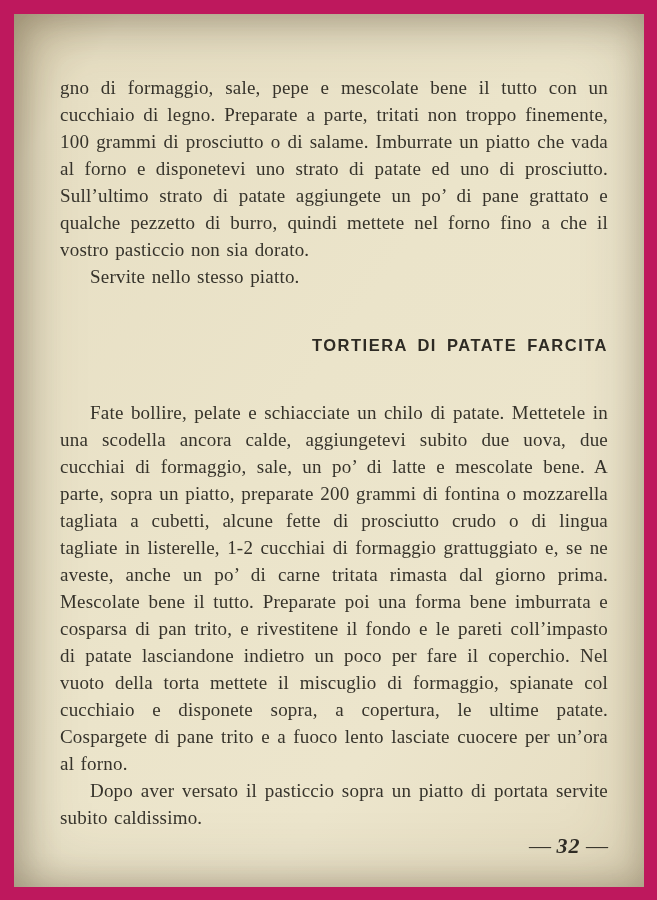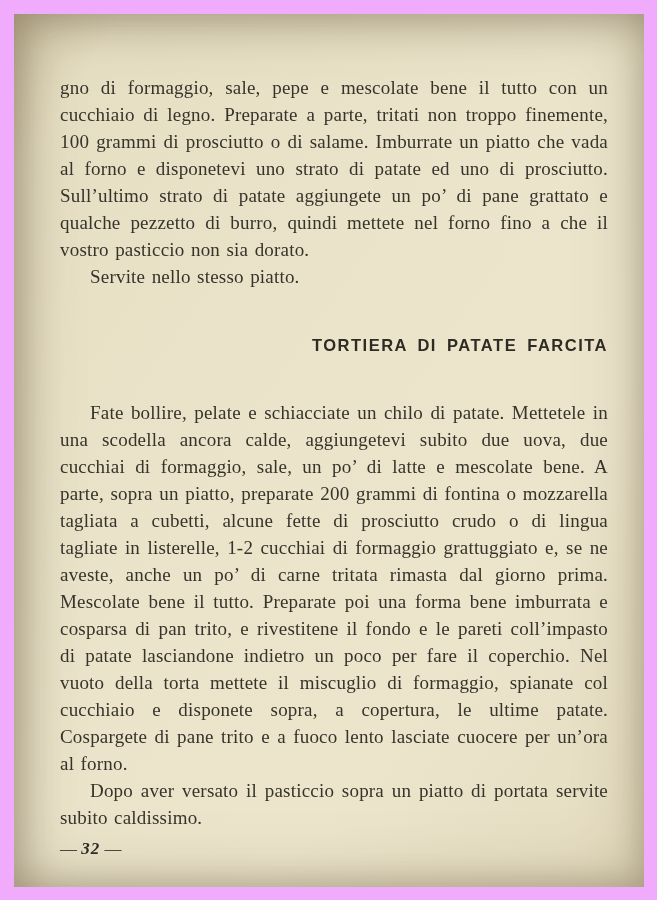--- a/index.html
+++ b/index.html
@@ -11,21 +11,21 @@
     height: 900px;
     background: #0e0b09;
     font-family: "Liberation Serif", serif;
     overflow: hidden;
   }
   .frame {
     width: 657px;
     height: 900px;
     box-sizing: border-box;
     padding: 14px 13px 13px 14px;
-    background: #f0abfc;
+    background: #be185d;
   }
   .paper {
     width: 100%;
     height: 100%;
     box-sizing: border-box;
     background: linear-gradient(125deg, #d8cdae 0%, #e7dfc4 9%, #ebe4ca 45%, #ece5cc 70%, #e5dcc0 100%);
     box-shadow:
       inset 0 0 70px rgba(80, 62, 34, 0.25),
       inset 14px 12px 34px rgba(62, 46, 24, 0.20),
       inset -6px -8px 28px rgba(62, 46, 24, 0.14);
@@ -54,22 +54,22 @@
     text-align: right;
     font-family: "Liberation Sans", sans-serif;
     font-weight: 700;
     font-size: 16.5px;
     letter-spacing: 1.5px;
     word-spacing: 4px;
     color: #2e2b24;
   }
   .page-number {
     flex: 0 0 auto;
-    text-align: left;
-    font-size: 17px;
+    text-align: right;
+    font-size: 22px;
     padding-bottom: 14px;
     color: #2f2c25;
   }
   .page-number .num {
     font-weight: 700;
     font-style: italic;
     letter-spacing: 1px;
   }
 </style>
 </head>

